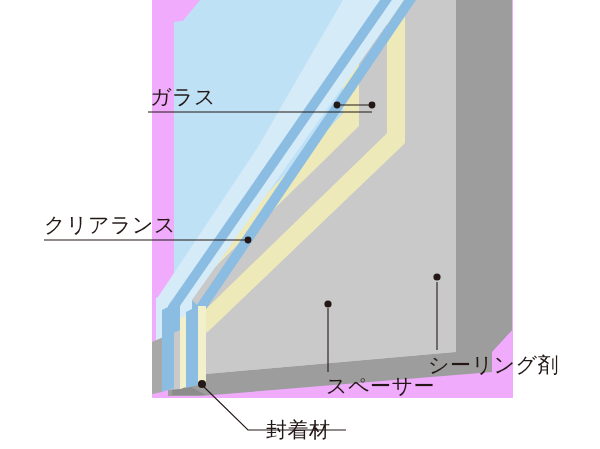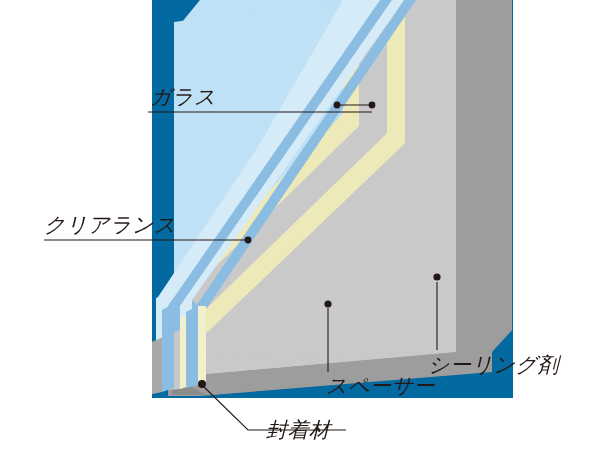--- a/index.html
+++ b/index.html
@@ -10,22 +10,21 @@
   body {
     width: 600px;
     height: 449px;
     font-family: "DejaVu Sans", "Liberation Sans", sans-serif;
     overflow: hidden;
   }
   #figure {
     position: relative;
     width: 600px;
     height: 449px;
-    background: #0369a1;
-    font-style: italic;
+    background: #f0abfc;
   }
   #diagram-svg {
     position: absolute;
     top: 0;
     left: 0;
     width: 600px;
     height: 449px;
     display: block;
   }
   .callout-text {

